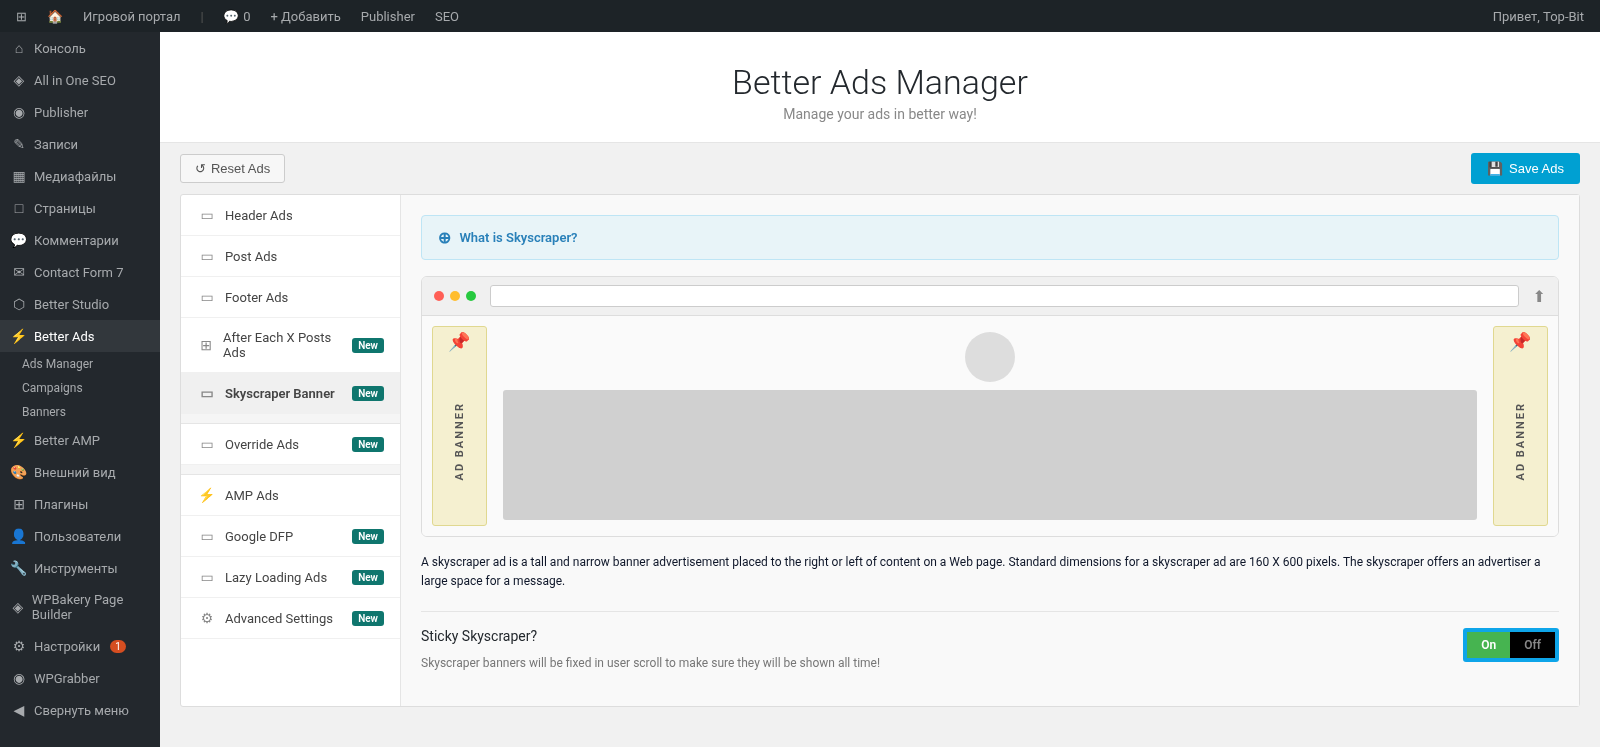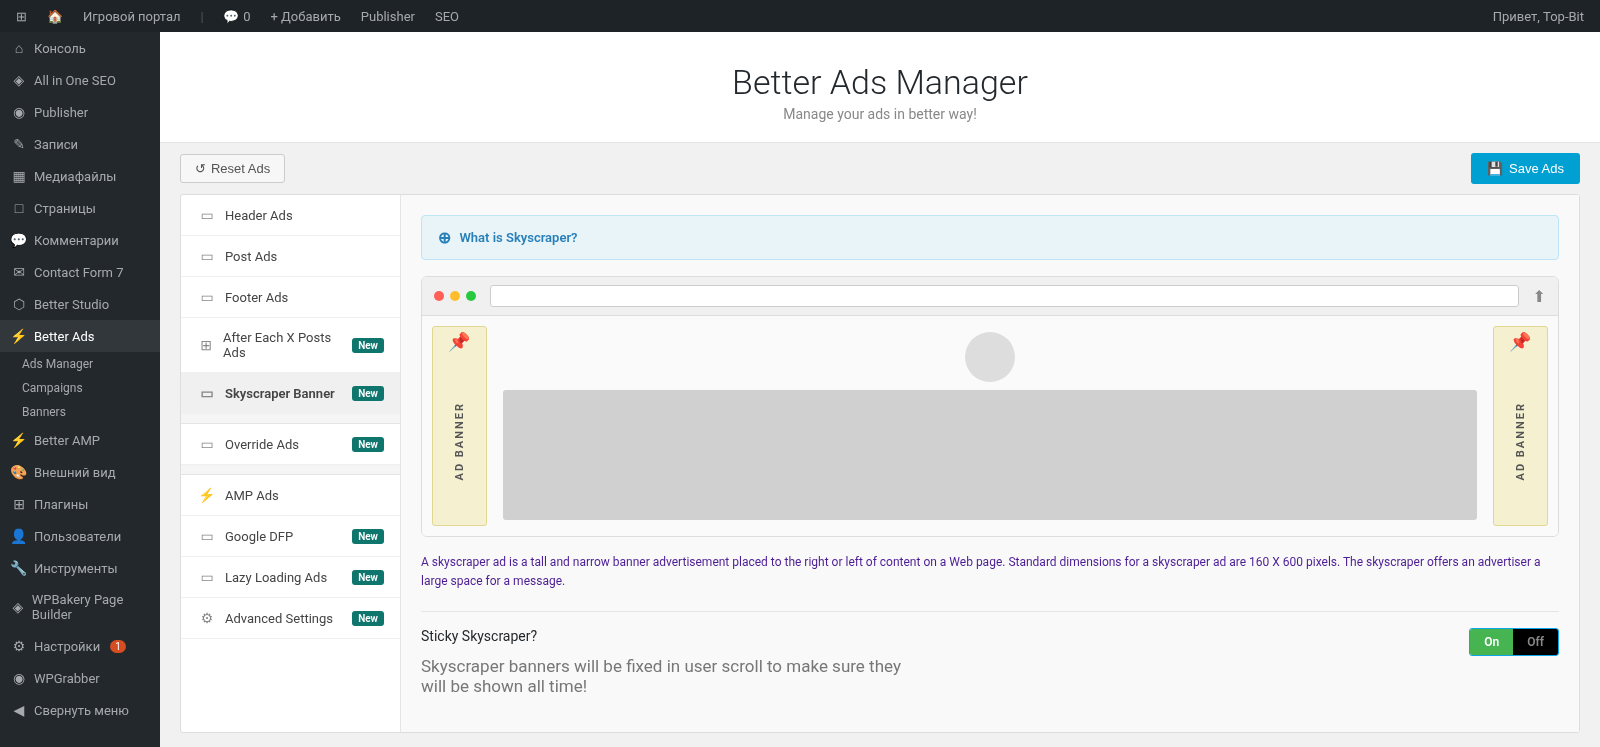--- a/index.html
+++ b/index.html
@@ -260,47 +260,47 @@
       margin: 0 auto;
     }
     .mockup-rect {
       background: #d0d0d0;
       border-radius: 3px;
     }
 
     
     .description-text {
       font-size: 12px;
-      color: #4c1d95;
+      color: #0f172a;
       line-height: 1.6;
       margin-bottom: 20px;
     }
 
     
     .setting-row {
       display: flex;
       align-items: flex-start;
       justify-content: space-between;
       padding: 16px 0;
       border-top: 1px solid #e5e5e5;
     }
     .setting-label {
       font-size: 14px;
       font-weight: 400;
       color: #23282d;
       margin-bottom: 12px;
     }
     .setting-desc {
-      font-size: 17px;
+      font-size: 12px;
       color: #777;
       max-width: 500px;
     }
     .toggle-group {
       display: flex;
-      border: 1px solid #0ea5e9;
+      border: 4px solid #0ea5e9;
       border-radius: 3px;
       overflow: hidden;
       flex-shrink: 0;
     }
     .toggle-on {
       background: #46b450;
       color: #fff;
       padding: 6px 14px;
       font-size: 12px;
       font-weight: 600;

